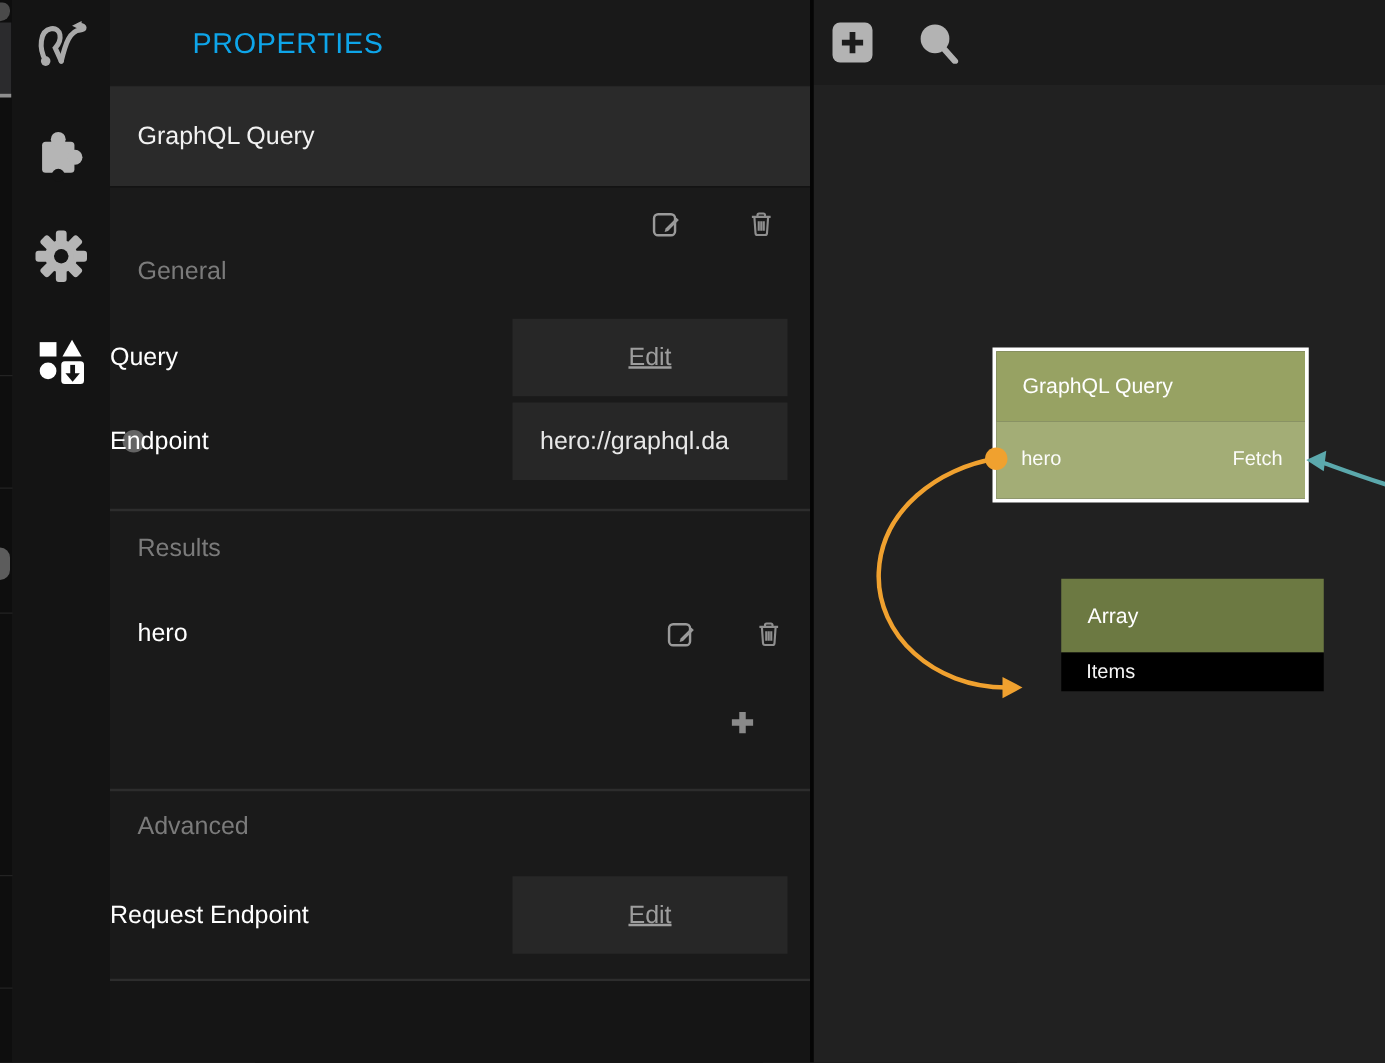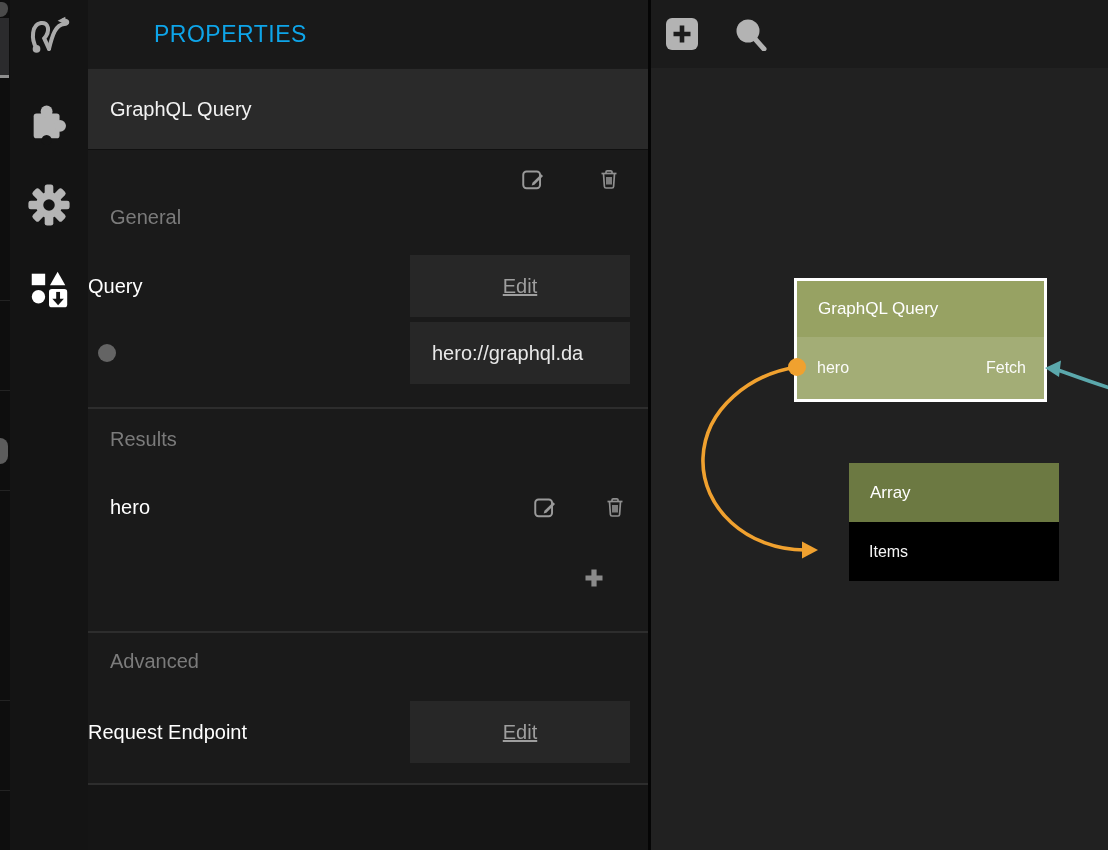--- a/index.html
+++ b/index.html
@@ -159,20 +159,21 @@
 
   <div class="section-label" style="top:206px">General</div>
 
   <div class="prop-row" style="top:255px">
     <div class="prop-label">Query</div>
     <div class="prop-button">Edit</div>
   </div>
 
   <div class="prop-row" style="top:322px">
     <div class="conn-dot"></div>
+    <div class="prop-label">Endpoint</div>
     <div class="prop-input">hero://graphql.da</div>
   </div>
 
   <div class="row-divider" style="top:407px"></div>
 
   <div class="section-label" style="top:428px">Results</div>
   <div class="result-name">hero</div>
   <div class="icon-btn" style="left:444px; top:494px;">
     <svg width="26" height="26" viewBox="0 0 24 24" fill="none" stroke="#9a9a9a" stroke-width="1.8">
       <rect x="3" y="5" width="15.5" height="15.5" rx="3"></rect>
@@ -226,21 +227,21 @@
   <div class="node node-graphql selected" style="left:143px; top:278px; width:253px; height:124px;">
     <div class="node-header">
       <span class="node-title">GraphQL Query</span>
     </div>
     <div class="node-ports">
       <span class="port-label">hero</span>
       <span class="port-label">Fetch</span>
     </div>
   </div>
 
-  <div class="node node-array" style="left:166px; top:463px; width:242px; height:118px;padding-left:32px;">
+  <div class="node node-array" style="left:166px; top:463px; width:242px; height:90px;padding-left:32px;">
     <div class="node-header" style="height:59px">
       <span class="node-title">Array</span>
     </div>
     <div class="node-ports">
       <span class="port-label">Items</span>
     </div>
   </div>
 
   <svg class="wires">
     <g>

